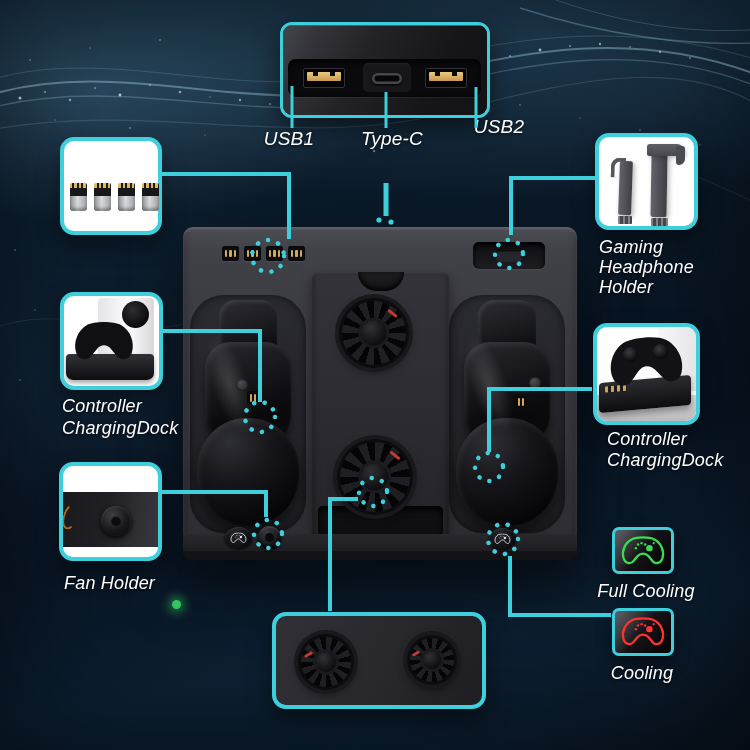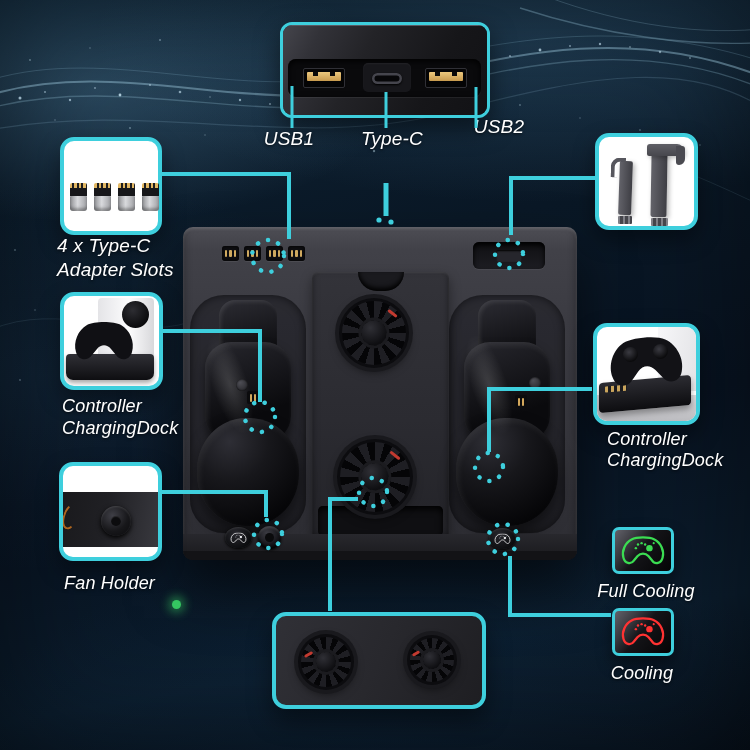--- a/index.html
+++ b/index.html
@@ -396,32 +396,33 @@
         <div class="ad-teeth"></div>
         <div class="ad-cap"></div>
         <div class="ad-body"></div>
       </div>
     <div class="adapter" style="left:78px;">
         <div class="ad-teeth"></div>
         <div class="ad-cap"></div>
         <div class="ad-body"></div>
       </div>
   </div>
-  <div class="lbl" style="left:57px; top:234px; font-size:19px; line-height:24px;">
-    <span class="ln">4 x Type-C</span>
-    <span class="ln">Adapter Slots</span>
-  </div>
 
   <div class="callout hpbox">
     <div class="hb hb1"></div>
     <div class="hb hb2"></div>
     <div class="hb2-plate"></div>
     <div class="hb2-tab"></div>
     <div class="hb-tip tip1"></div>
     <div class="hb-tip tip2"></div>
+  </div>
+  <div class="lbl" style="left:599px; top:237px; line-height:20px;">
+    <span class="ln">Gaming</span>
+    <span class="ln">Headphone</span>
+    <span class="ln">Holder</span>
   </div>
 
   <div class="callout dockLbox">
     <div class="consoleS">
         <div class="vent"></div>
       </div>
     <div class="dock-base"></div>
     <svg class="ctrl-front" viewBox="0 0 64 42">
         <use href="#gp-solid" fill="currentColor"></use>
       </svg>

